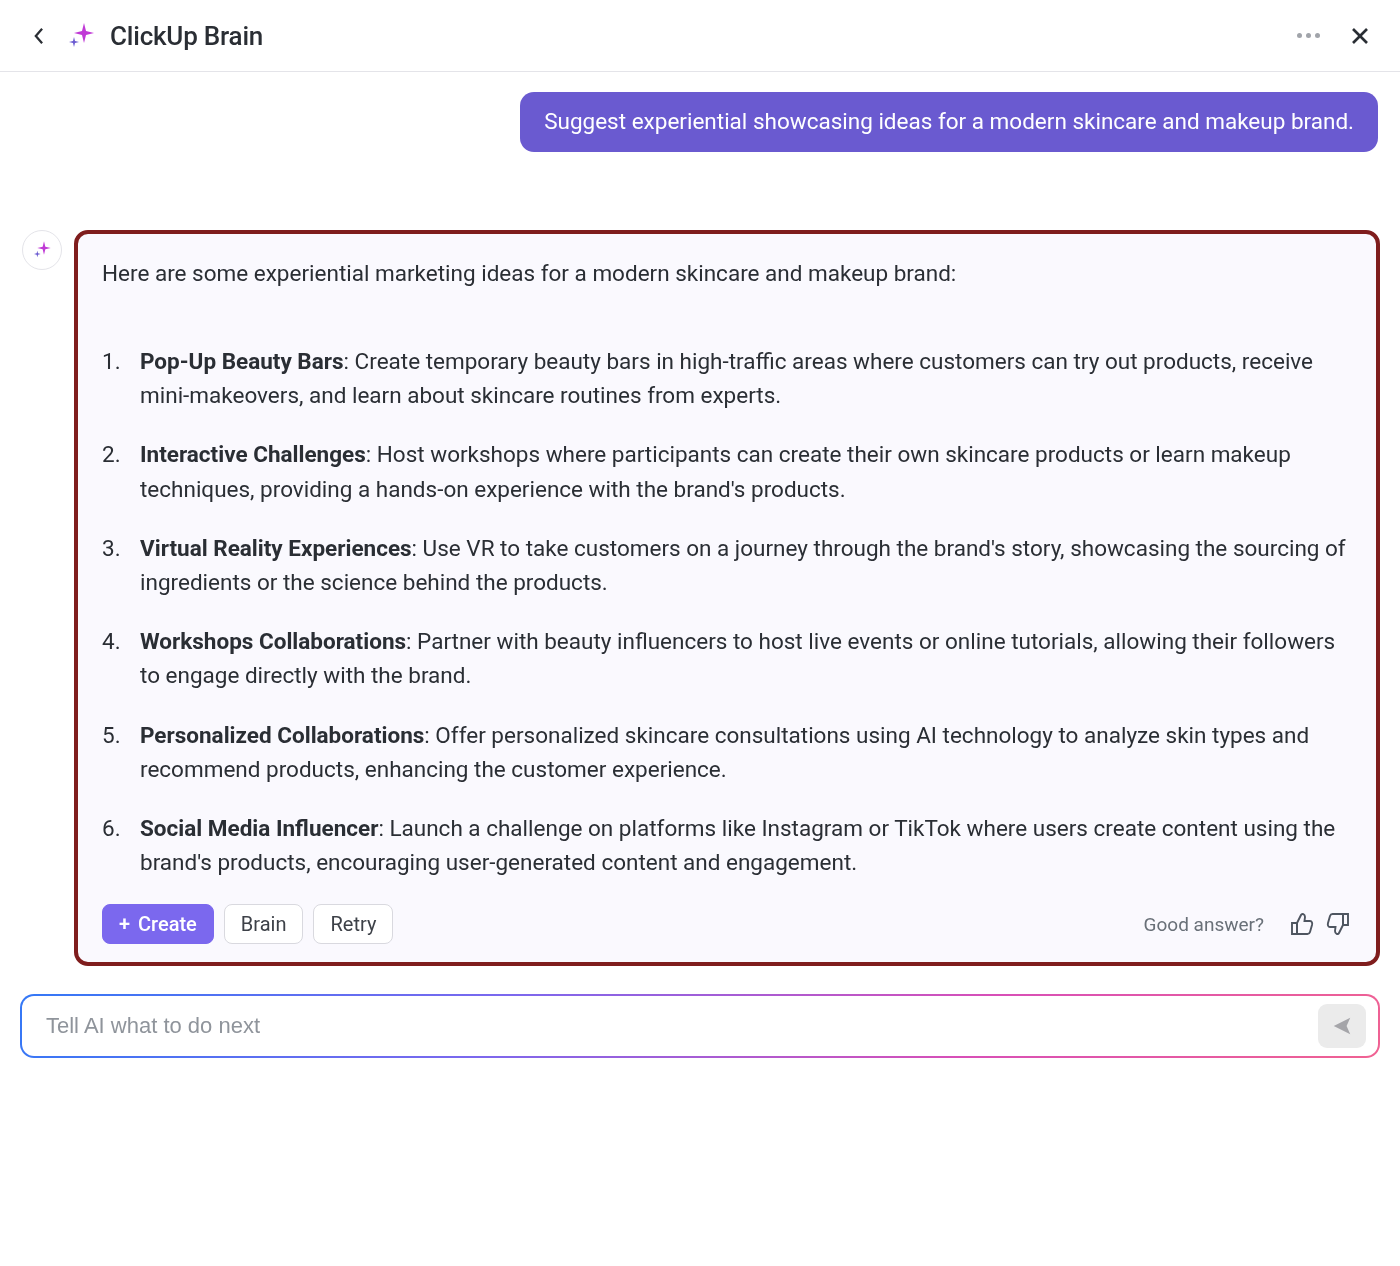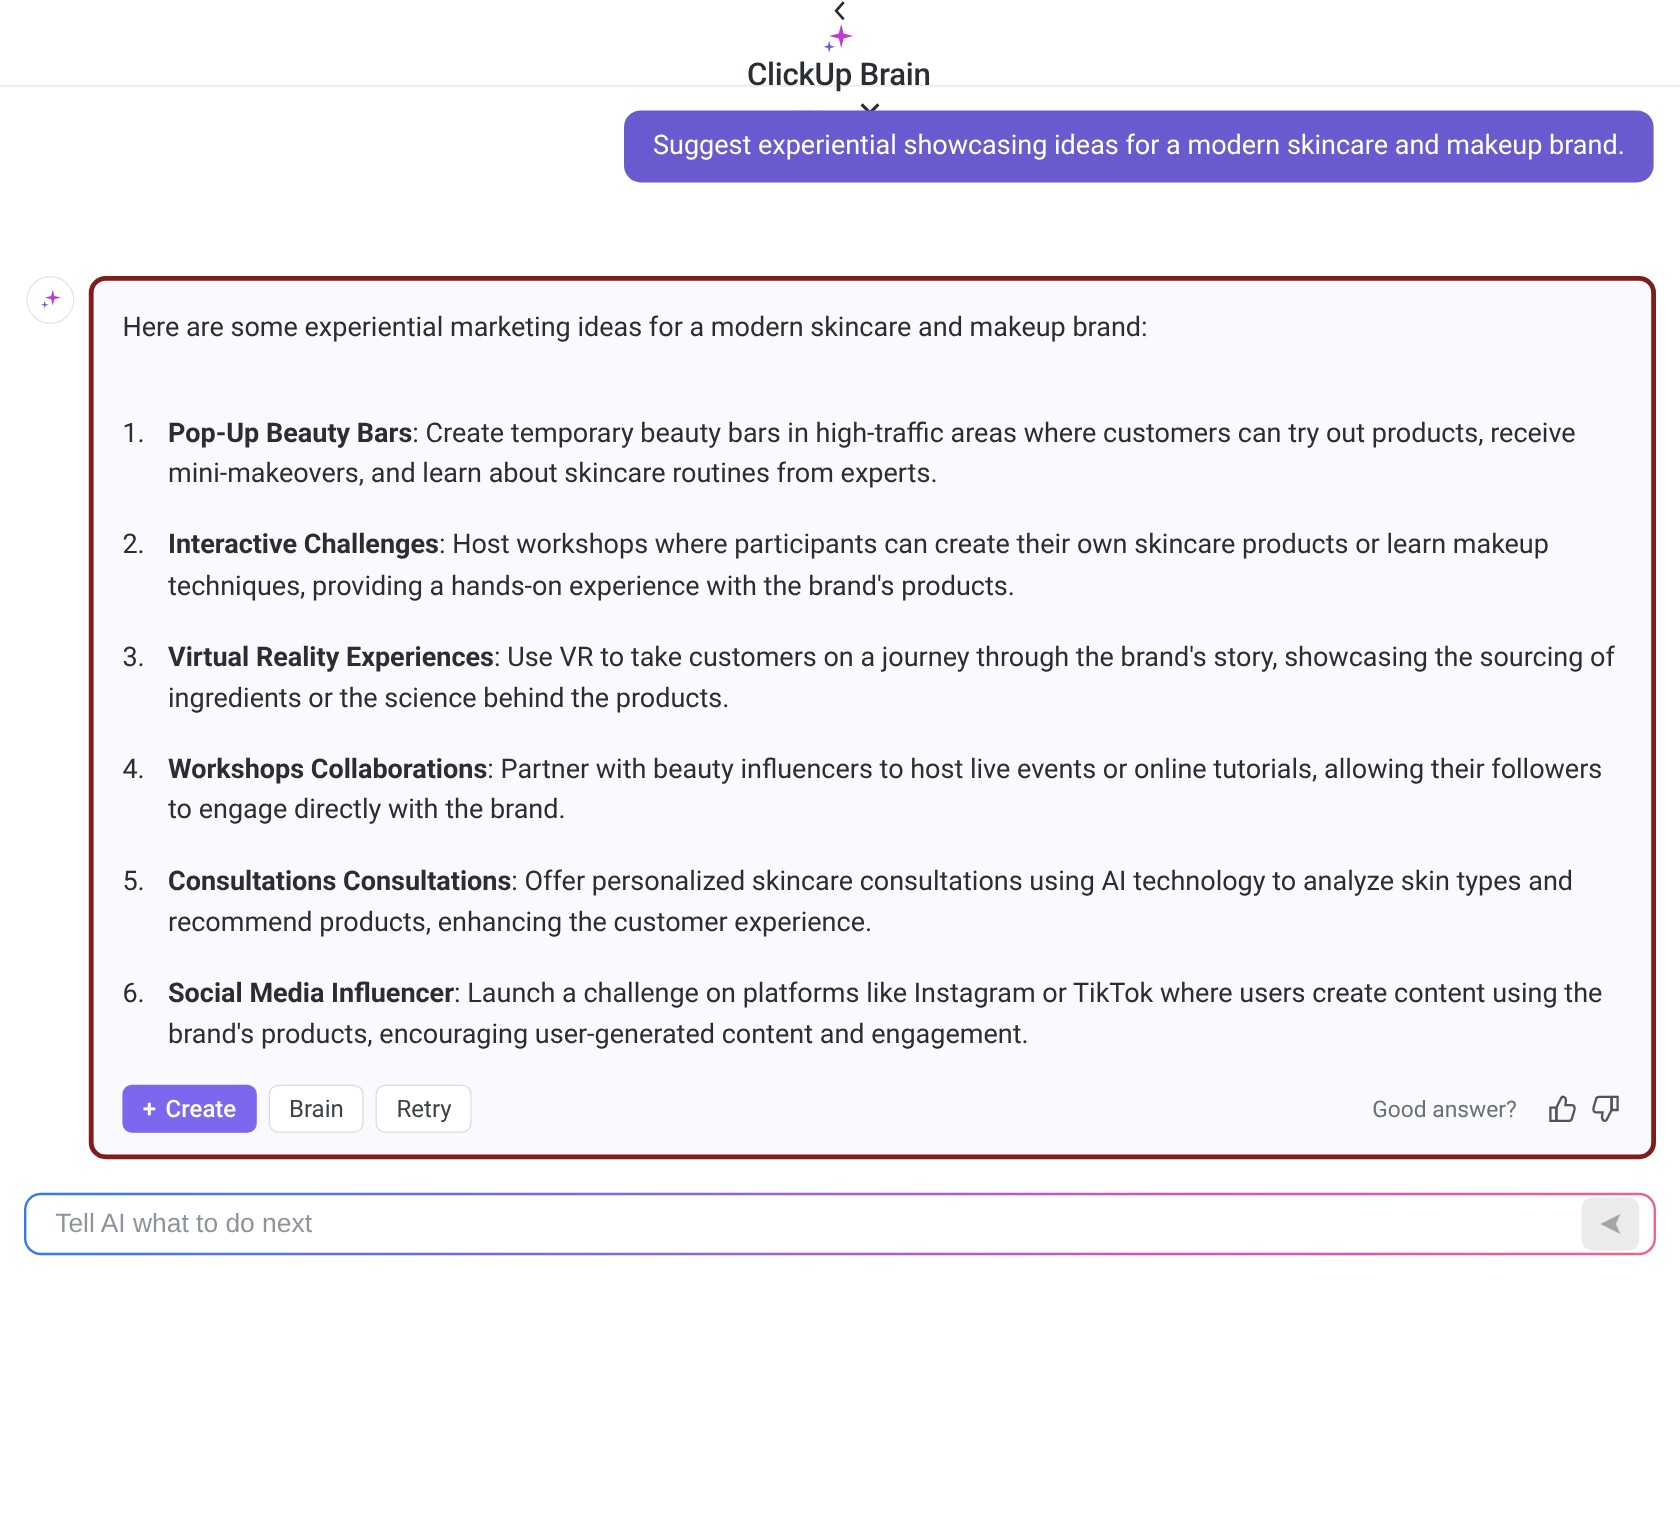--- a/index.html
+++ b/index.html
@@ -25,21 +25,20 @@
     background:#ffffff;
   }
 
   
   .header{
     height:72px;
     display:flex;
     align-items:center;
     padding:0 24px 0 22px;
     border-bottom:1px solid var(--border);
-    flex-direction:column;
   }
   .back-btn{
     width:32px;height:32px;
     display:flex;align-items:center;justify-content:center;
     cursor:pointer;
   }
   .back-btn svg{width:11px;height:18px;stroke:#2a2e34;stroke-width:2.5;fill:none;}
   .sparkle-logo{
     width:34px;height:34px;
     margin-left:10px;margin-right:12px;
@@ -152,21 +151,21 @@
     font-size:19px;
     color:var(--muted);
     margin-right:16px;
   }
   .thumb-btn{width:28px;height:28px;display:flex;align-items:center;justify-content:center;cursor:pointer;margin-left:8px;}
   .thumb-btn svg{width:24px;height:24px;stroke:#4e5560;stroke-width:1.9;fill:none;}
 
   
   .composer-wrap{padding:28px 20px 0 20px;}
   .composer{
-    height:52px;
+    height:64px;
     border-radius:14px;
     padding:2px;
     background:linear-gradient(120deg,#3478f6 0%,#7b68ee 35%,#d84fb7 70%,#f06292 100%);
   }
   .composer-inner{
     height:100%;
     background:#ffffff;
     border-radius:12px;
     display:flex;
     align-items:center;
@@ -236,21 +235,21 @@
         <path d="M8 16 L9 20 L13 21 L9 22 L8 26 L7 22 L3 21 L7 20 Z" fill="#6a5ad0"></path>
       </svg>
     </div>
     <div class="ai-bubble">
       <div class="ai-intro">Here are some experiential marketing ideas for a modern skincare and makeup brand:</div>
       <ol class="ai-list">
         <li><span class="item-title">Pop-Up Beauty Bars</span><span>: Create temporary beauty bars in high-traffic areas where customers can try out products, receive mini-makeovers, and learn about skincare routines from experts.</span></li>
         <li><span class="item-title">Interactive Challenges</span><span>: Host workshops where participants can create their own skincare products or learn makeup techniques, providing a hands-on experience with the brand's products.</span></li>
         <li><span class="item-title">Virtual Reality Experiences</span><span>: Use VR to take customers on a journey through the brand's story, showcasing the sourcing of ingredients or the science behind the products.</span></li>
         <li><span class="item-title">Workshops Collaborations</span><span>: Partner with beauty influencers to host live events or online tutorials, allowing their followers to engage directly with the brand.</span></li>
-        <li><span class="item-title">Consultations Consultations</span><span>: Offer personalized skincare consultations using AI technology to analyze skin types and recommend products, enhancing the customer experience.</span></li>
+        <li><span class="item-title">Personalized Collaborations</span><span>: Offer personalized skincare consultations using AI technology to analyze skin types and recommend products, enhancing the customer experience.</span></li>
         <li><span class="item-title">Social Media Influencer</span><span>: Launch a challenge on platforms like Instagram or TikTok where users create content using the brand's products, encouraging user-generated content and engagement.</span></li>
       </ol>
 
       <div class="action-bar">
         <div class="btn btn-primary">
           <span class="plus">+</span>
           <span>Create</span>
         </div>
         <div class="btn btn-secondary">
           <span>Brain</span>

